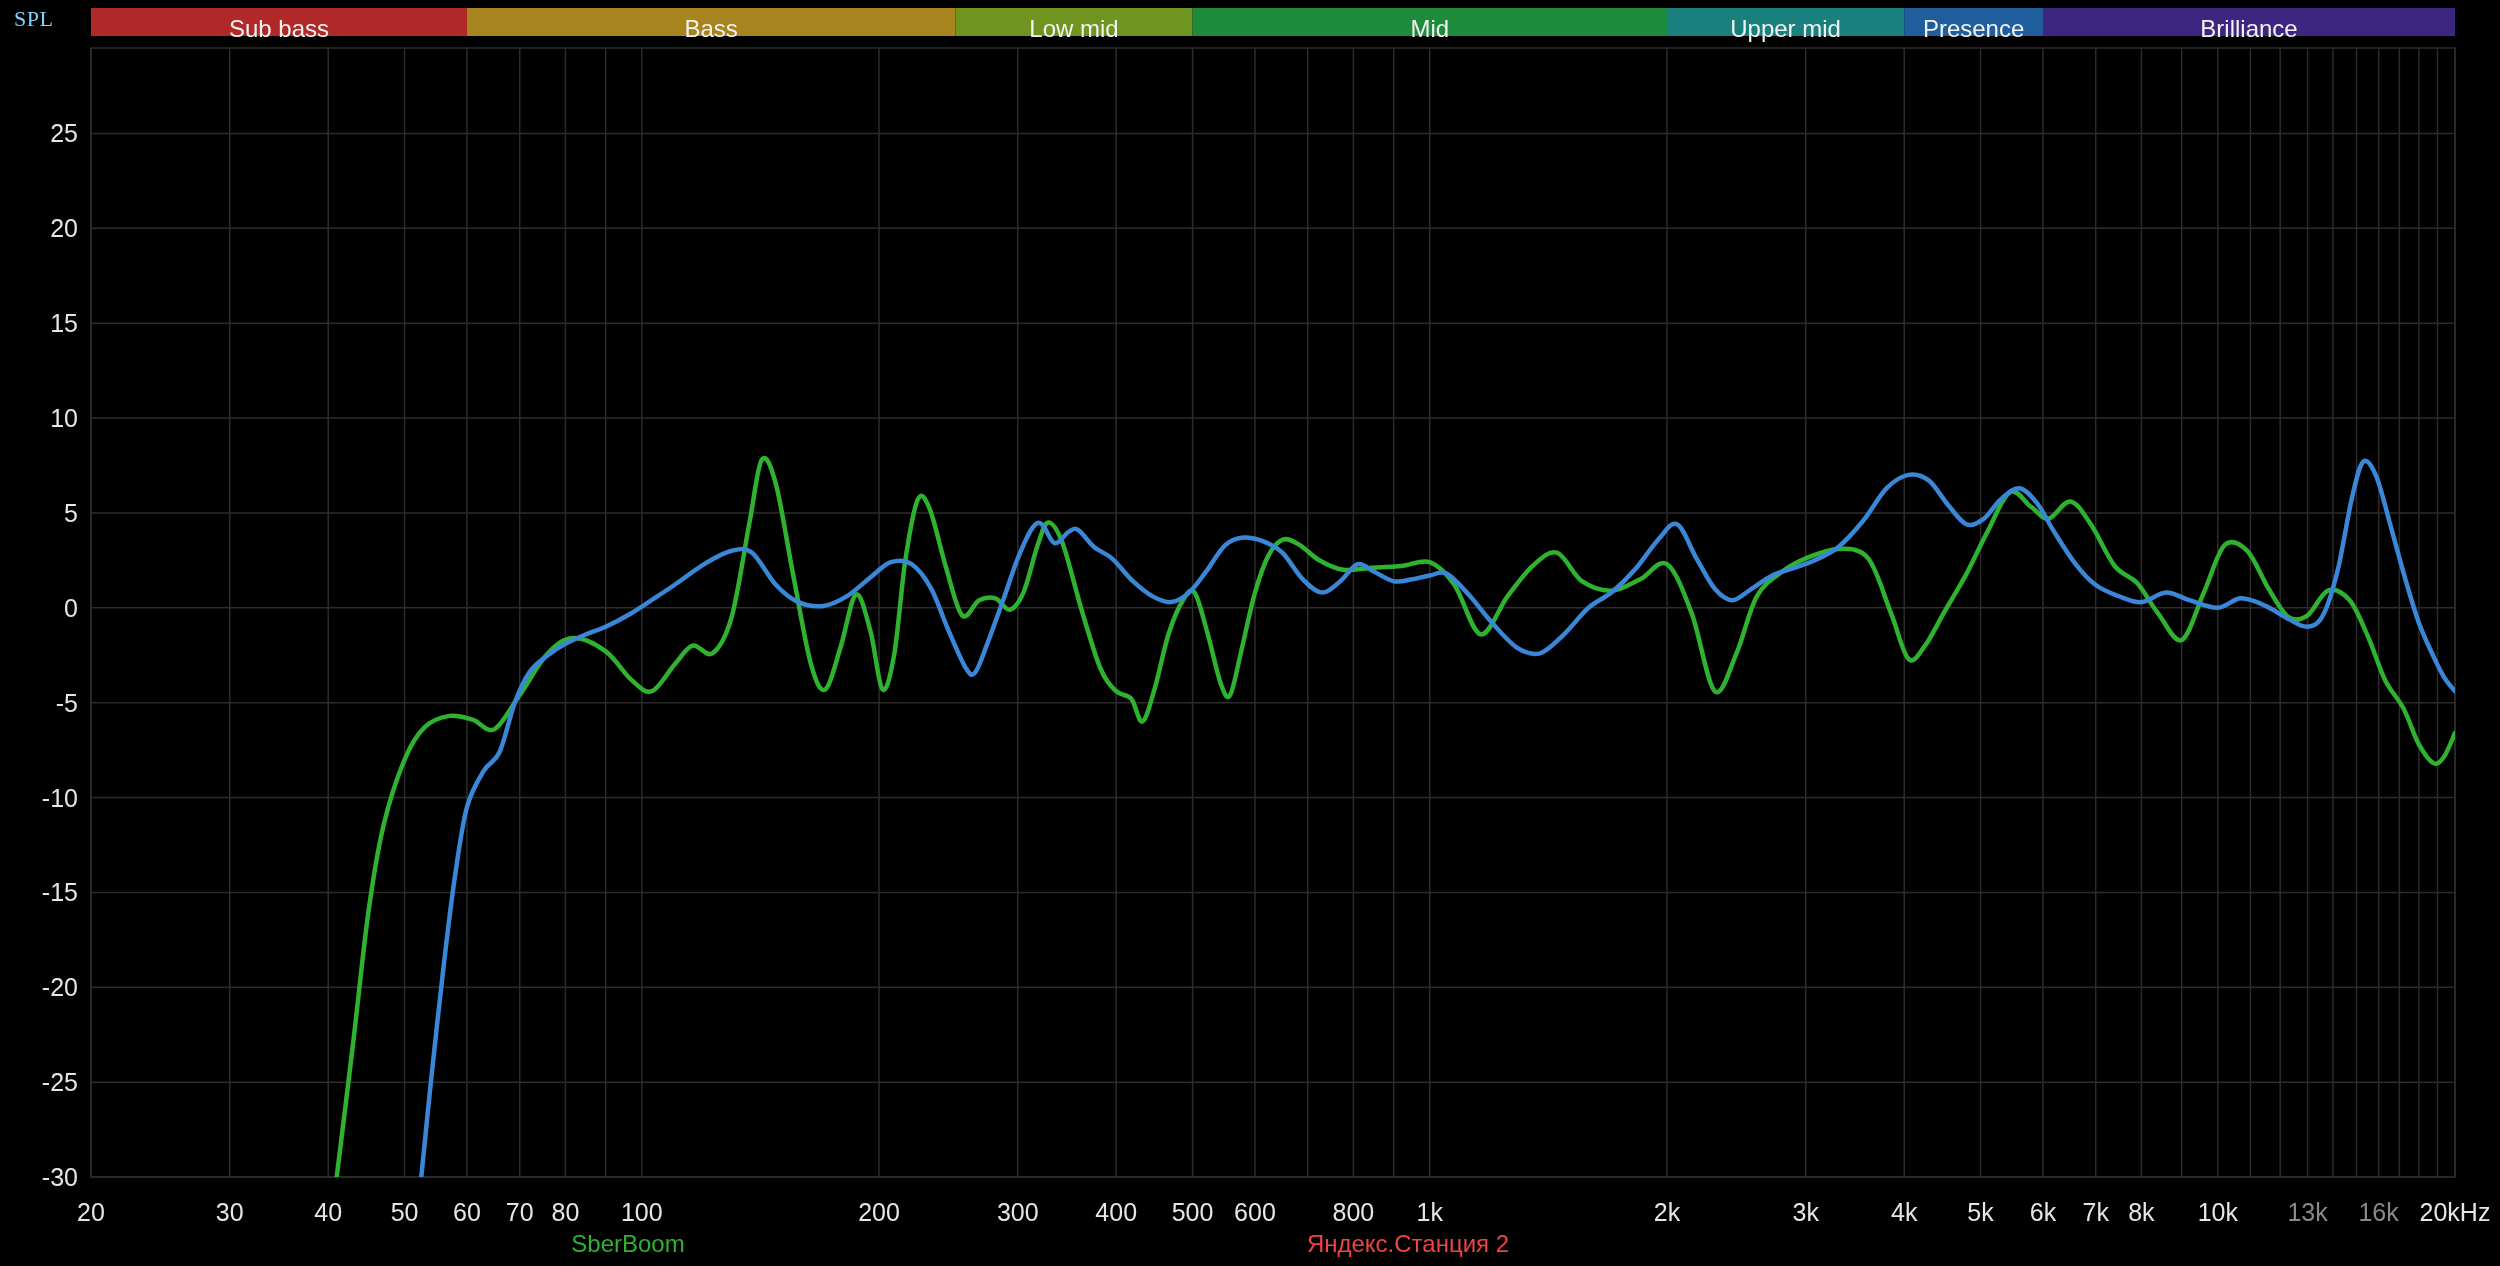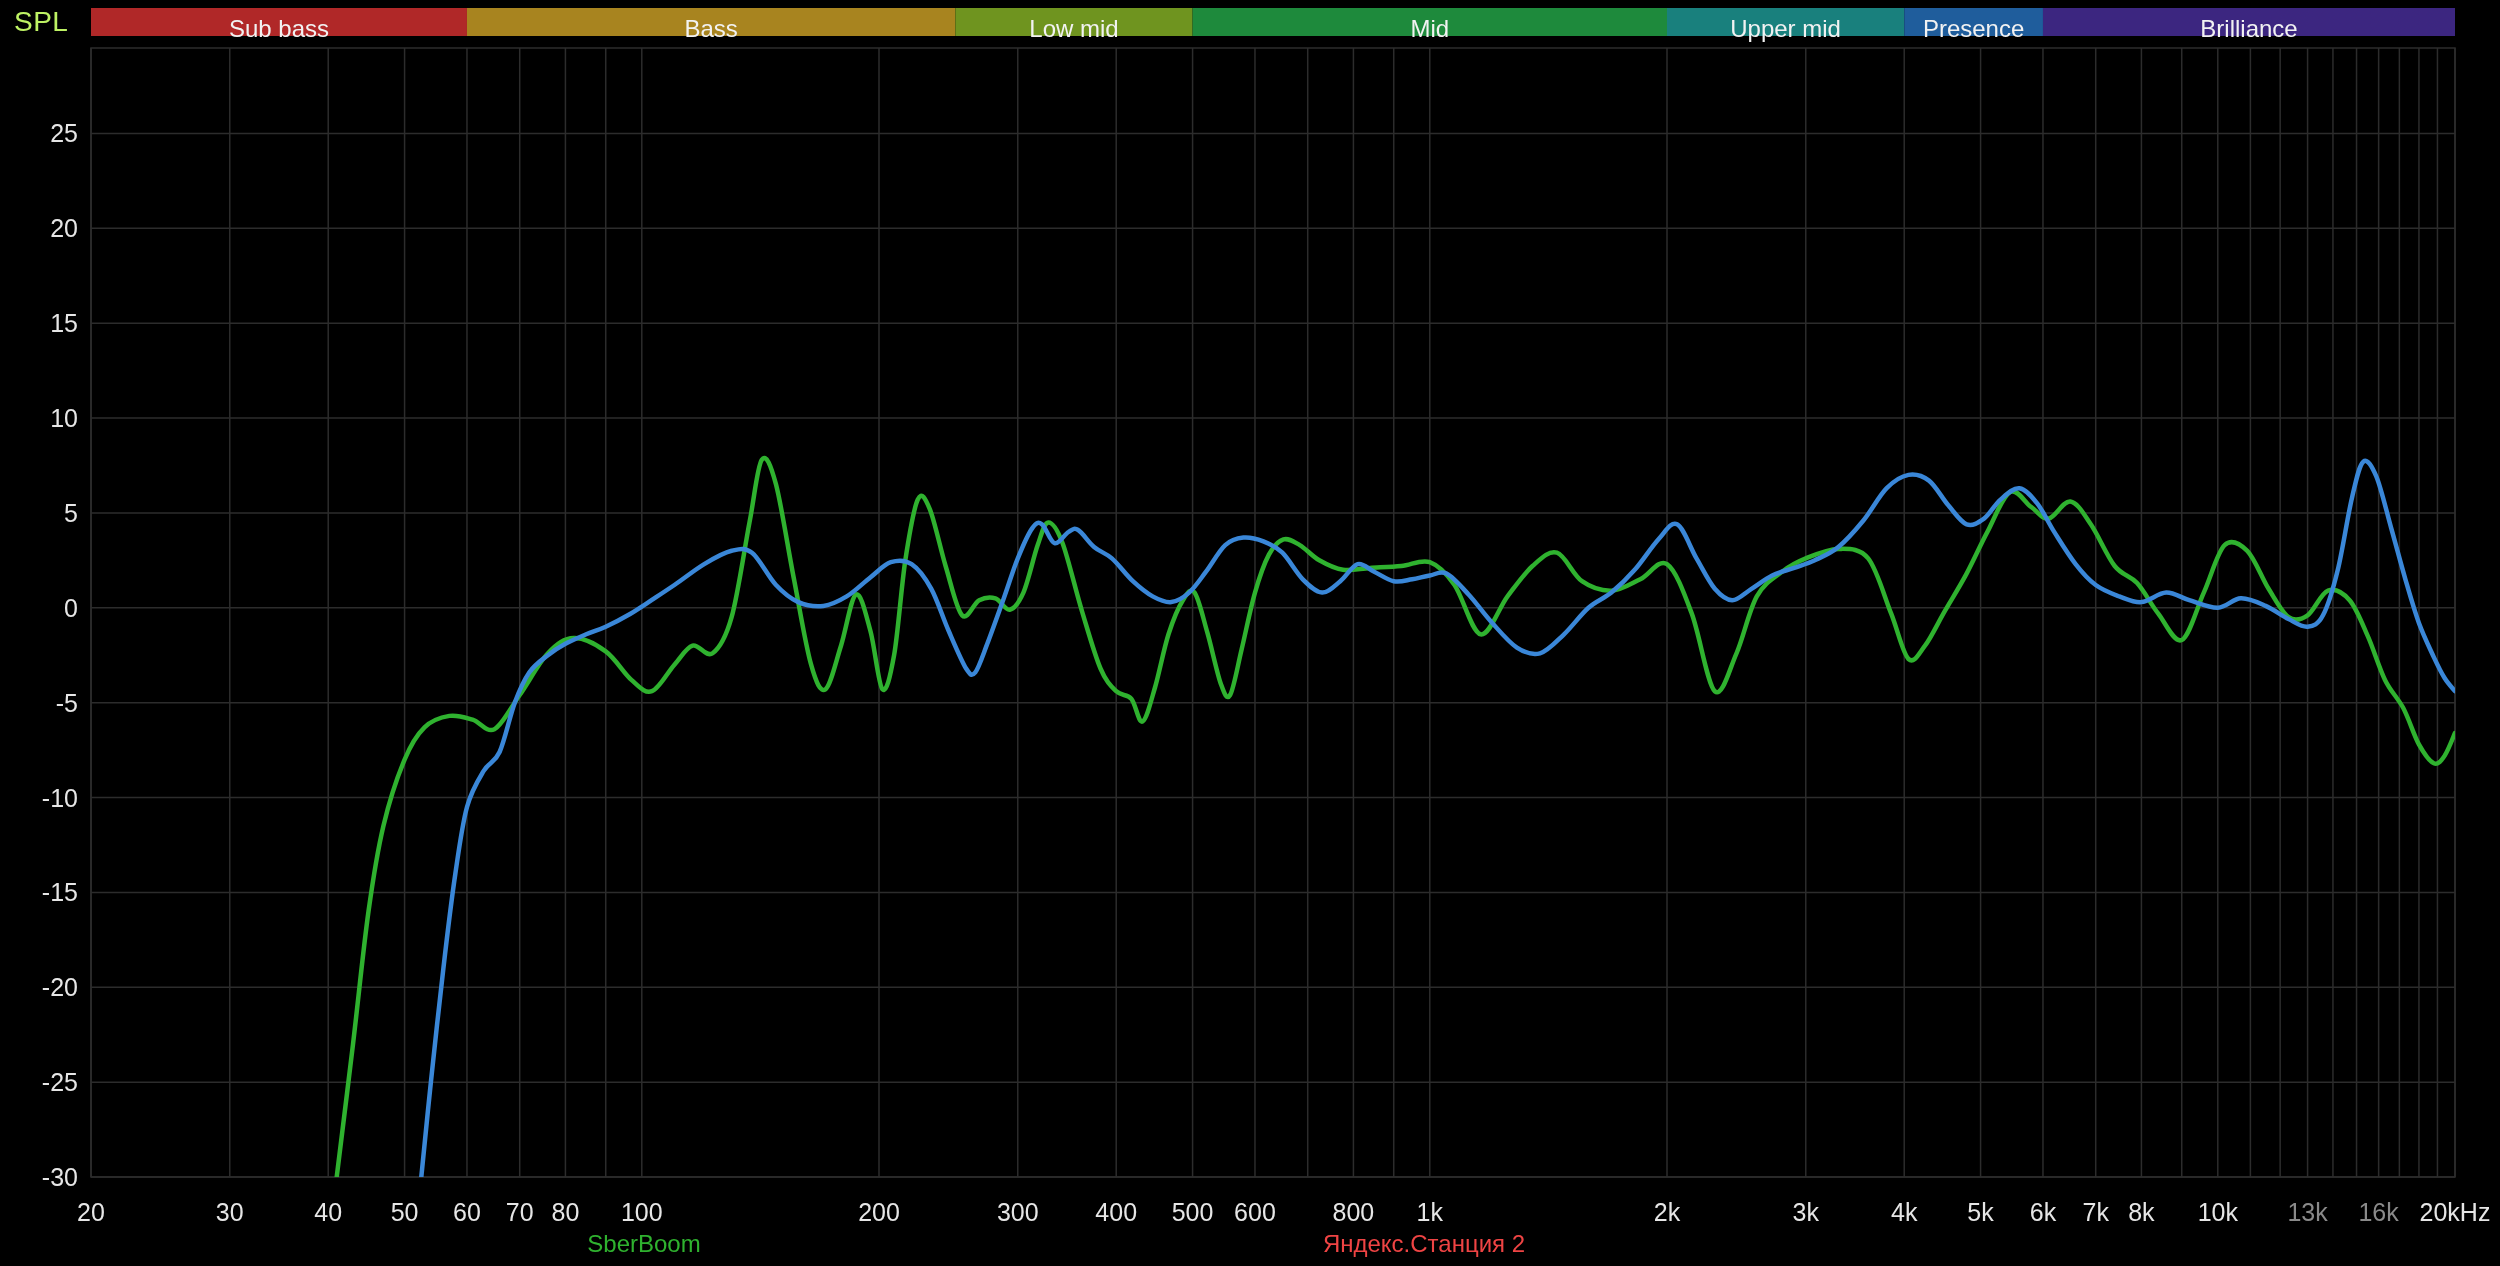--- a/index.html
+++ b/index.html
@@ -19,27 +19,28 @@
   }
   #plot-svg {
     position: absolute;
     left: 0;
     top: 0;
   }
   #spl-label {
     position: absolute;
     left: 14px;
     top: 6px;
-    font-size: 28px;
-    color: #bef264;
+    font-size: 22px;
+    color: #7dd3fc;
     letter-spacing: 0.5px;
+    font-family: Liberation Serif, serif;
   }
   #legend {
     position: absolute;
-    left: 16px;
+    left: 0;
     top: 1230px;
     width: 2096px;
     height: 32px;
   }
   .legend-item {
     position: absolute;
     transform: translateX(-50%);
     font-size: 24px;
     white-space: nowrap;
   }

